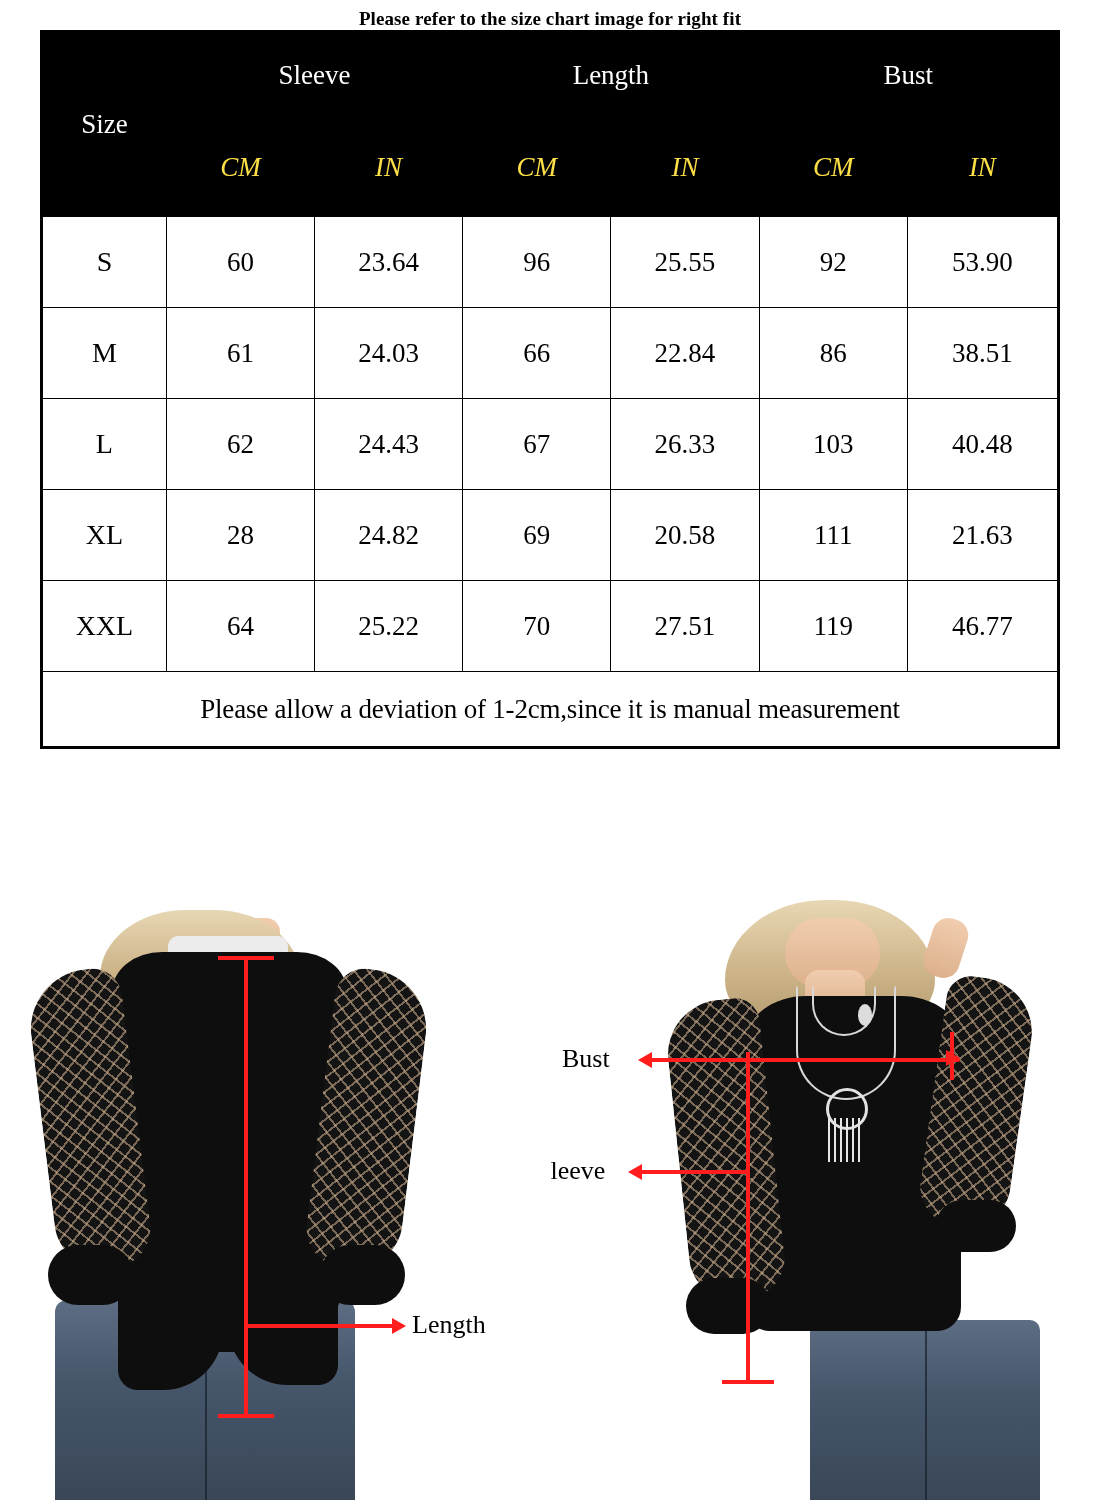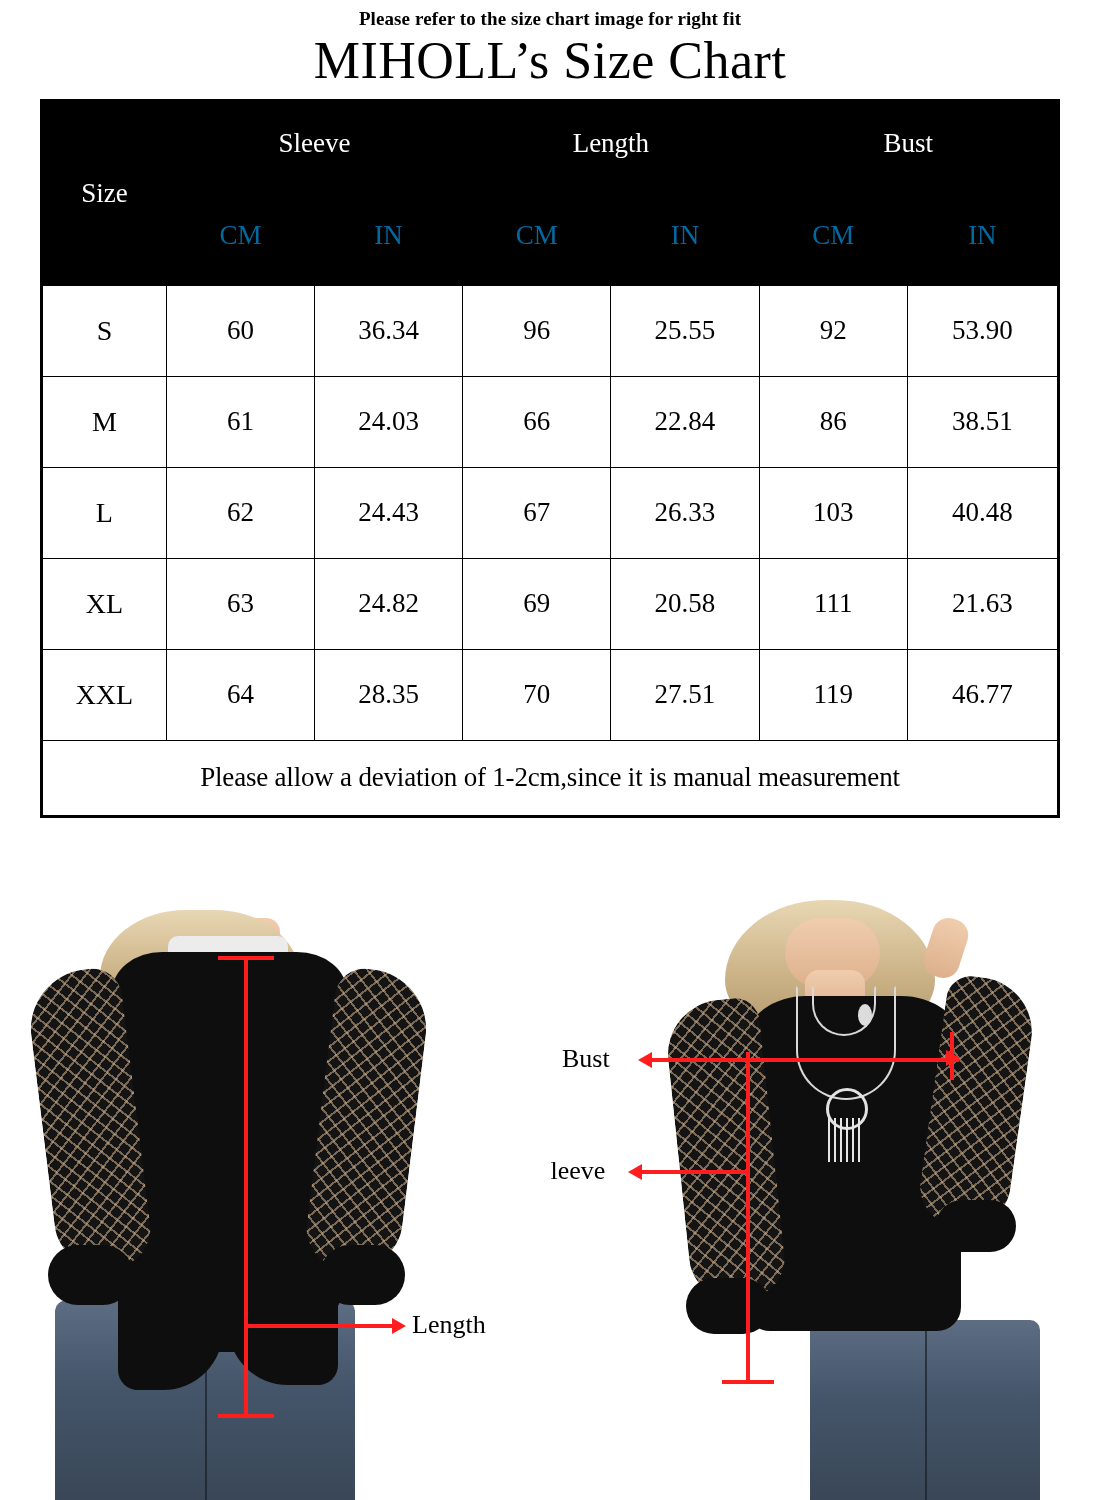--- a/index.html
+++ b/index.html
@@ -63,24 +63,25 @@
   }
   .head-row th {
     background: #000000;
     color: #ffffff;
     border-color: #ffffff;
     height: 82px;
     font-size: 29px;
   }
   .sub-row th {
     background: #000000;
-    color: #0369a1;
+    color: #fde047;
     border-color: #ffffff;
     height: 96px;
     font-size: 29px;
+    font-style: italic;
   }
   .size-cell {
     background: #000000;
     color: #ffffff;
     border-color: #ffffff;
     font-size: 29px;
   }
   tbody td {
     height: 88px;
     background: #ffffff;
@@ -188,21 +189,20 @@
     height: 4px;
     background: #ff1d1d;
   }
 </style>
 </head>
 <body>
 
 <div class="page">
 
   <div class="refer-line">Please refer to the size chart image for right fit</div>
-  <div class="main-title">MIHOLL’s Size Chart</div>
 
   <div class="chart-wrap">
     <table class="size-chart">
       <colgroup>
         <col style="width:12.2%">
         <col style="width:14.6%">
         <col style="width:14.6%">
         <col style="width:14.6%">
         <col style="width:14.6%">
         <col style="width:14.6%">
@@ -221,21 +221,21 @@
           <th>CM</th>
           <th>IN</th>
           <th>CM</th>
           <th>IN</th>
         </tr>
       </thead>
       <tbody>
         <tr>
           <td class="col-size">S</td>
           <td>60</td>
-          <td>36.34</td>
+          <td>23.64</td>
           <td>96</td>
           <td>25.55</td>
           <td>92</td>
           <td>53.90</td>
         </tr>
         <tr>
           <td class="col-size">M</td>
           <td>61</td>
           <td>24.03</td>
           <td>66</td>
@@ -247,31 +247,31 @@
           <td class="col-size">L</td>
           <td>62</td>
           <td>24.43</td>
           <td>67</td>
           <td>26.33</td>
           <td>103</td>
           <td>40.48</td>
         </tr>
         <tr>
           <td class="col-size">XL</td>
-          <td>63</td>
+          <td>28</td>
           <td>24.82</td>
           <td>69</td>
           <td>20.58</td>
           <td>111</td>
           <td>21.63</td>
         </tr>
         <tr>
           <td class="col-size">XXL</td>
           <td>64</td>
-          <td>28.35</td>
+          <td>25.22</td>
           <td>70</td>
           <td>27.51</td>
           <td>119</td>
           <td>46.77</td>
         </tr>
         <tr class="note-row">
           <td colspan="7">Please allow a deviation of 1-2cm,since it is manual measurement</td>
         </tr>
       </tbody>
     </table>

